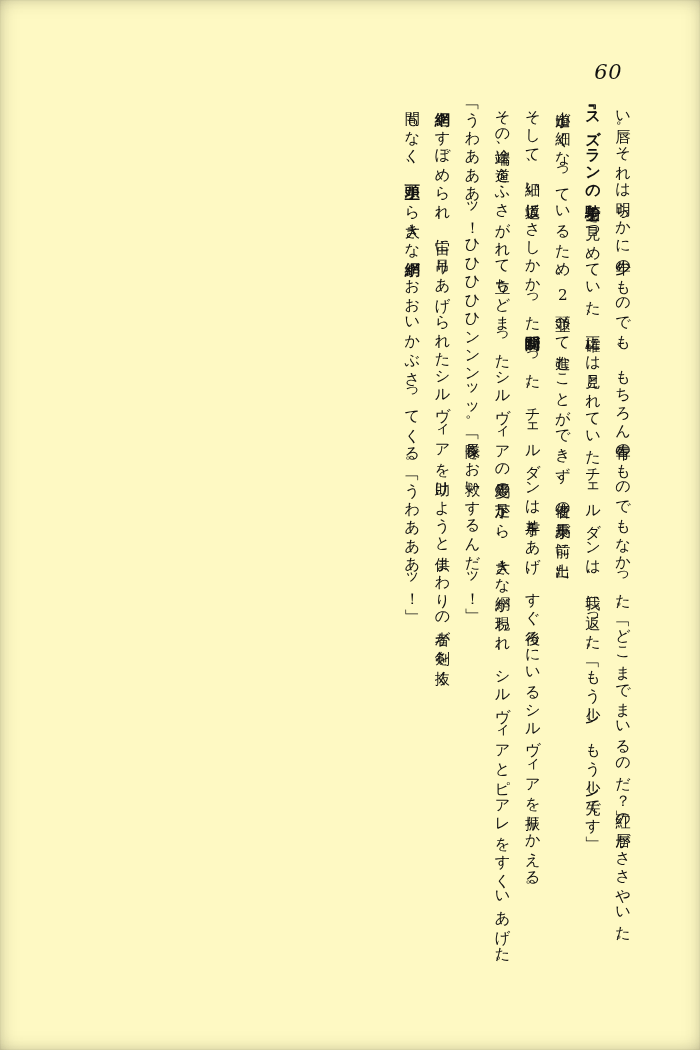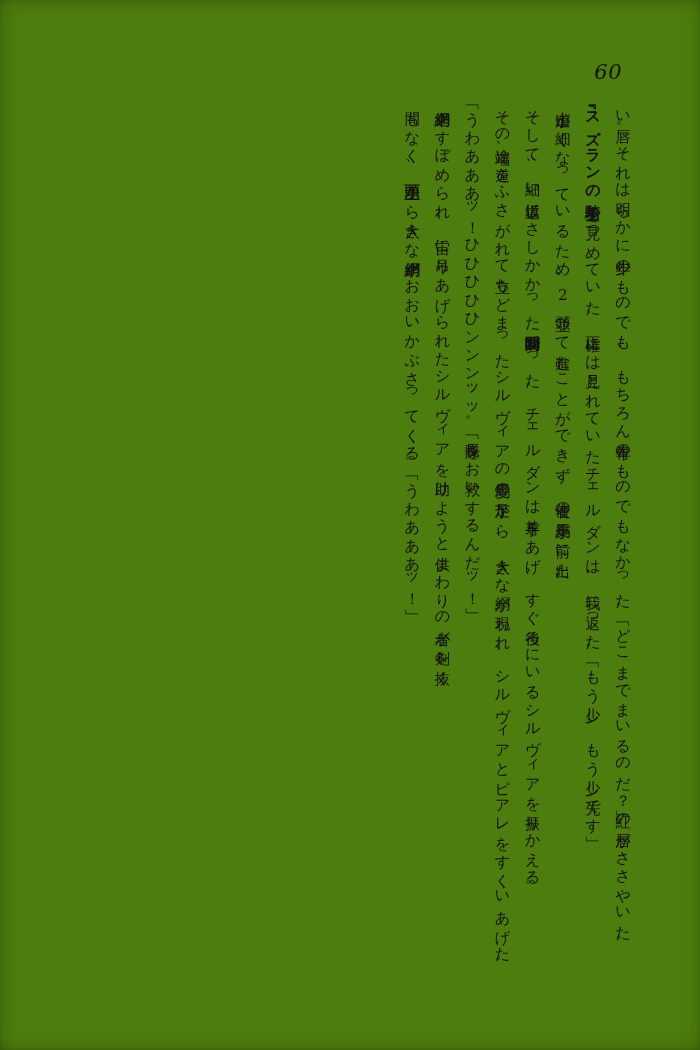--- a/index.html
+++ b/index.html
@@ -4,21 +4,21 @@
 <style>
   html, body {
     margin: 0;
     padding: 0;
     background: #ffffff;
   }
   #page {
     position: relative;
     width: 700px;
     height: 1050px;
-    background: #4d7c0f;
+    background: #fef9c3;
     overflow: hidden;
     font-family: "DejaVu Serif", "Liberation Serif", serif;
   }
 
   
   #page::before {
     content: "";
     position: absolute;
     inset: 0;
     box-shadow: inset 0 0 0 1px rgba(0,0,0,0.03),

